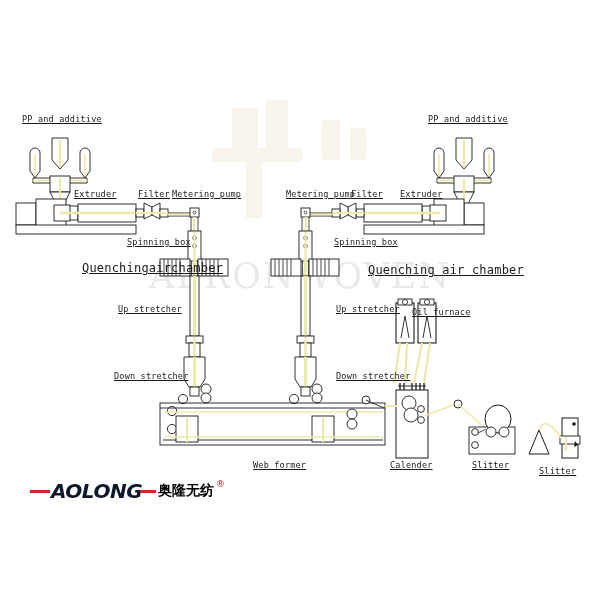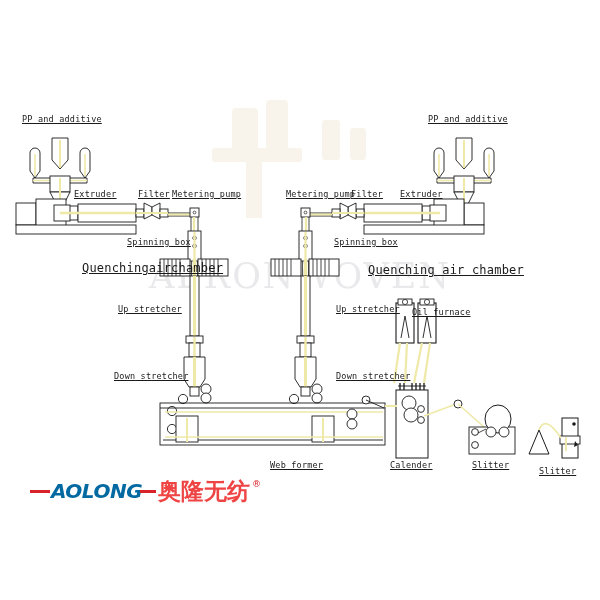--- a/index.html
+++ b/index.html
@@ -7,25 +7,25 @@
        font-family:"DejaVu Sans Mono","Liberation Mono",monospace;}
   #stage{position:relative;width:600px;height:600px;background:#ffffff;}
   #diagram{position:absolute;left:0;top:0;width:600px;height:600px;}
   .lbl{position:absolute;color:#1a1a1a;white-space:nowrap;
        font-family:"DejaVu Sans Mono","Liberation Mono",monospace;
        font-size:8.5px;letter-spacing:.2px;line-height:1;text-decoration:underline;}
   .lbl.sm{font-size:12px;}
   #logo{position:absolute;left:30px;top:478px;height:26px;display:flex;align-items:center;}
   #logo .bar{width:20px;height:3px;background:#d8232a;margin-right:1px;}
   #logo .en{font-family:"DejaVu Sans","Liberation Sans",sans-serif;
-            font-style:italic;font-weight:bold;font-size:20px;color:#0369a1;
+            font-style:italic;font-weight:bold;font-size:20px;color:#0f172a;
             letter-spacing:-.5px;}
   #logo .bar2{width:16px;height:3px;background:#d8232a;margin:0 2px 0 -2px;}
   #logo .cn{font-family:"DejaVu Sans","Liberation Sans",sans-serif;
-            font-weight:bold;font-size:23px;color:#ef4444;letter-spacing:0px;}
+            font-weight:bold;font-size:14px;color:#000000;letter-spacing:0px;}
   #logo .reg{font-family:"DejaVu Sans","Liberation Sans",sans-serif;
              font-size:9px;color:#d8232a;vertical-align:super;margin-left:2px;
              position:relative;top:-7px;}
   #watermark{position:absolute;left:0;top:256px;width:600px;text-align:center;
              font-family:"DejaVu Serif","Liberation Serif",serif;
              font-size:35px;color:#e9e9ec;letter-spacing:2px;
              pointer-events:none;user-select:none;}
 </style>
 </head>
 <body>
@@ -314,21 +314,21 @@
   <div class="lbl sm" style="left:82px;  top:262px;">Quenchingairchamber</div>
   <div class="lbl sm" style="left:368px; top:264px;">Quenching air chamber</div>
 
   <div class="lbl" style="left:118px; top:305px;">Up stretcher</div>
   <div class="lbl" style="left:336px; top:305px;">Up stretcher</div>
 
   <div class="lbl" style="left:114px; top:372px;">Down stretcher</div>
   <div class="lbl" style="left:336px; top:372px;">Down stretcher</div>
 
   <div class="lbl" style="left:412px; top:308px;">Oil furnace</div>
-  <div class="lbl" style="left:270px; top:461px;">Web former</div>
+  <div class="lbl" style="left:253px; top:461px;">Web former</div>
   <div class="lbl" style="left:390px; top:461px;text-align:right;">Calender</div>
   <div class="lbl" style="left:472px; top:461px;">Slitter</div>
   <div class="lbl" style="left:539px; top:467px;">Slitter</div>
 
   <div id="logo">
     <span class="bar"></span>
     <span class="en">AOLONG</span>
     <span class="bar2"></span>
     <span class="cn">奥隆无纺</span>
     <span class="reg">®</span>

